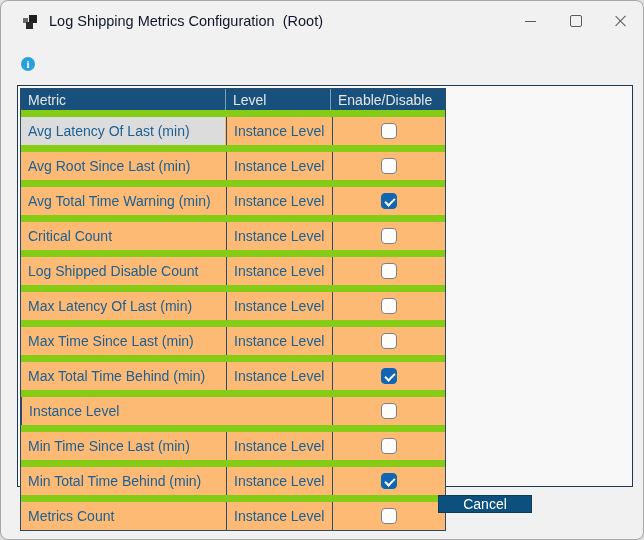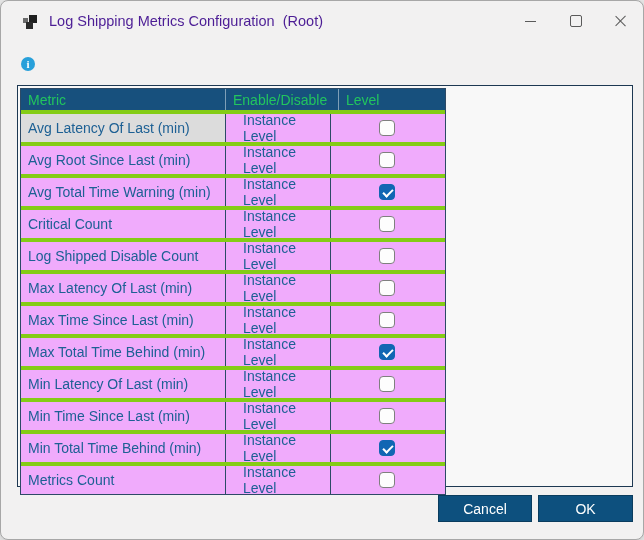--- a/index.html
+++ b/index.html
@@ -7,65 +7,65 @@
     position:relative;width:642px;height:538px;margin:0 auto;
     background:#f2f1f1;border:1px solid #a7a7a7;border-radius:8px;
     overflow:hidden;box-shadow:0 2px 8px rgba(0,0,0,.15);
   }
   
   .titlebar{position:absolute;left:0;top:0;right:0;height:40px;display:flex;align-items:center;}
   .app-icon{position:relative;width:17px;height:17px;margin-left:22px;flex:0 0 auto;}
   .app-icon .sq1{position:absolute;left:0;top:5px;width:5px;height:5px;background:#6b6b6b;}
   .app-icon .sq2{position:absolute;left:6px;top:2px;width:8px;height:8px;background:#1f1f1f;}
   .app-icon .sq3{position:absolute;left:3px;top:9px;width:7px;height:7px;background:#2a2a2a;}
-  .title{margin-left:9px;font-size:14.5px;color:#4c1d95;white-space:pre;}
+  .title{margin-left:9px;font-size:14.5px;color:#0f172a;white-space:pre;}
   .win-controls{margin-left:auto;display:flex;height:40px;}
   .win-btn{width:45px;height:40px;display:flex;align-items:center;justify-content:center;cursor:default;}
   .ic-min{width:11px;height:1px;background:#5a5a5a;}
   .ic-max{width:10px;height:10px;border:1px solid #5a5a5a;border-radius:2px;}
   .ic-close{position:relative;width:12px;height:12px;}
   .ic-close::before,.ic-close::after{content:"";position:absolute;left:5px;top:-1px;width:1.4px;height:14px;background:#5a5a5a;}
   .ic-close::before{transform:rotate(45deg);}
   .ic-close::after{transform:rotate(-45deg);}
   
   .info-icon{
     position:absolute;left:20px;top:56px;width:14px;height:14px;border-radius:50%;
     background:#28a0da;color:#fff;font-size:11px;font-weight:bold;font-family:"Liberation Serif",serif;
     display:flex;align-items:center;justify-content:center;line-height:1;
   }
   
   .panel{
     position:absolute;left:16px;top:84px;width:614px;height:400px;
     background:#f8f8f8;border:1px solid #1d3852;
   }
   .grid{position:absolute;left:2px;top:2px;width:424px;border:1px solid #2d4a66;background:#f6f6f6;}
-  .hrow{display:flex;height:21px;background:#17507d;color:#22c55e;font-size:14px;}
+  .hrow{display:flex;height:21px;background:#17507d;color:#e5e5e5;font-size:14px;}
   .hcell{display:flex;align-items:center;padding-left:7px;box-sizing:border-box;}
   .hcell+.hcell{border-left:1px solid rgba(255,255,255,.45);}
   .h-metric{width:204px;}
   .h-level{width:105px;}
   .h-check{width:113px;}
-  .row{display:flex;height:28px;border-top:4px solid #84cc16;background:#f0abfc;}
+  .row{display:flex;height:28px;border-top:7px solid #84cc16;background:#fdba74;justify-content:space-between;}
   .cell{display:flex;align-items:center;box-sizing:border-box;font-size:14px;color:#1d6094;}
   .c-metric{width:204px;padding-left:7px;}
-  .c-level{width:105px;padding-left:17px;border-left:1px solid #2d4a66;}
+  .c-level{width:105px;padding-left:7px;border-left:1px solid #2d4a66;}
   .c-check{width:113px;border-left:1px solid #2d4a66;justify-content:center;}
   .c-metric.selected{background:#dcdcdc;}
   .checkbox{
     position:relative;width:16px;height:16px;box-sizing:border-box;
     border:1px solid #7f7f7f;border-radius:4px;background:#fdfdfd;
   }
   .checkbox.checked{background:#1166b3;border-color:#1166b3;}
   .checkbox.checked::after{
     content:"";position:absolute;left:3px;top:3.5px;width:8px;height:4px;
     border-left:2px solid #fff;border-bottom:2px solid #fff;transform:rotate(-45deg);
   }
   
   .btn{
-    position:absolute;top:494px;height:27px;box-sizing:border-box;
+    position:absolute;top:494px;height:18px;box-sizing:border-box;
     background:#0d507e;border:1px solid #0a3c5e;color:#fff;font-size:14px;
     font-family:"Liberation Sans",sans-serif;display:flex;align-items:center;justify-content:center;cursor:default;
   }
   .btn-cancel{left:437px;width:94px;}
   .btn-ok{left:537px;width:95px;}
 </style>
 </head>
 <body>
 
 <div class="window">
@@ -89,22 +89,22 @@
         </div>
     </div>
   </div>
 
   <div class="info-icon">i</div>
 
   <div class="panel">
     <div class="grid">
       <div class="hrow">
         <div class="hcell h-metric">Metric</div>
+        <div class="hcell h-level">Level</div>
         <div class="hcell h-check">Enable/Disable</div>
-        <div class="hcell h-level">Level</div>
       </div>
       <div id="table-body">
           <div class="row">
     <div class="cell c-metric selected">Avg Latency Of Last (min)</div>
     <div class="cell c-level">Instance Level</div>
     <div class="cell c-check">
       <span class="checkbox"></span>
     </div>
   </div>
           <div class="row">
@@ -150,21 +150,20 @@
     </div>
   </div>
           <div class="row">
     <div class="cell c-metric">Max Total Time Behind (min)</div>
     <div class="cell c-level">Instance Level</div>
     <div class="cell c-check">
       <span class="checkbox checked"></span>
     </div>
   </div>
           <div class="row">
-    <div class="cell c-metric">Min Latency Of Last (min)</div>
     <div class="cell c-level">Instance Level</div>
     <div class="cell c-check">
       <span class="checkbox"></span>
     </div>
   </div>
           <div class="row">
     <div class="cell c-metric">Min Time Since Last (min)</div>
     <div class="cell c-level">Instance Level</div>
     <div class="cell c-check">
       <span class="checkbox"></span>
@@ -182,15 +181,14 @@
     <div class="cell c-level">Instance Level</div>
     <div class="cell c-check">
       <span class="checkbox"></span>
     </div>
   </div>
         </div>
     </div>
   </div>
 
   <div class="btn btn-cancel">Cancel</div>
-  <div class="btn btn-ok">OK</div>
 
 </div>
 
 </body></html>

